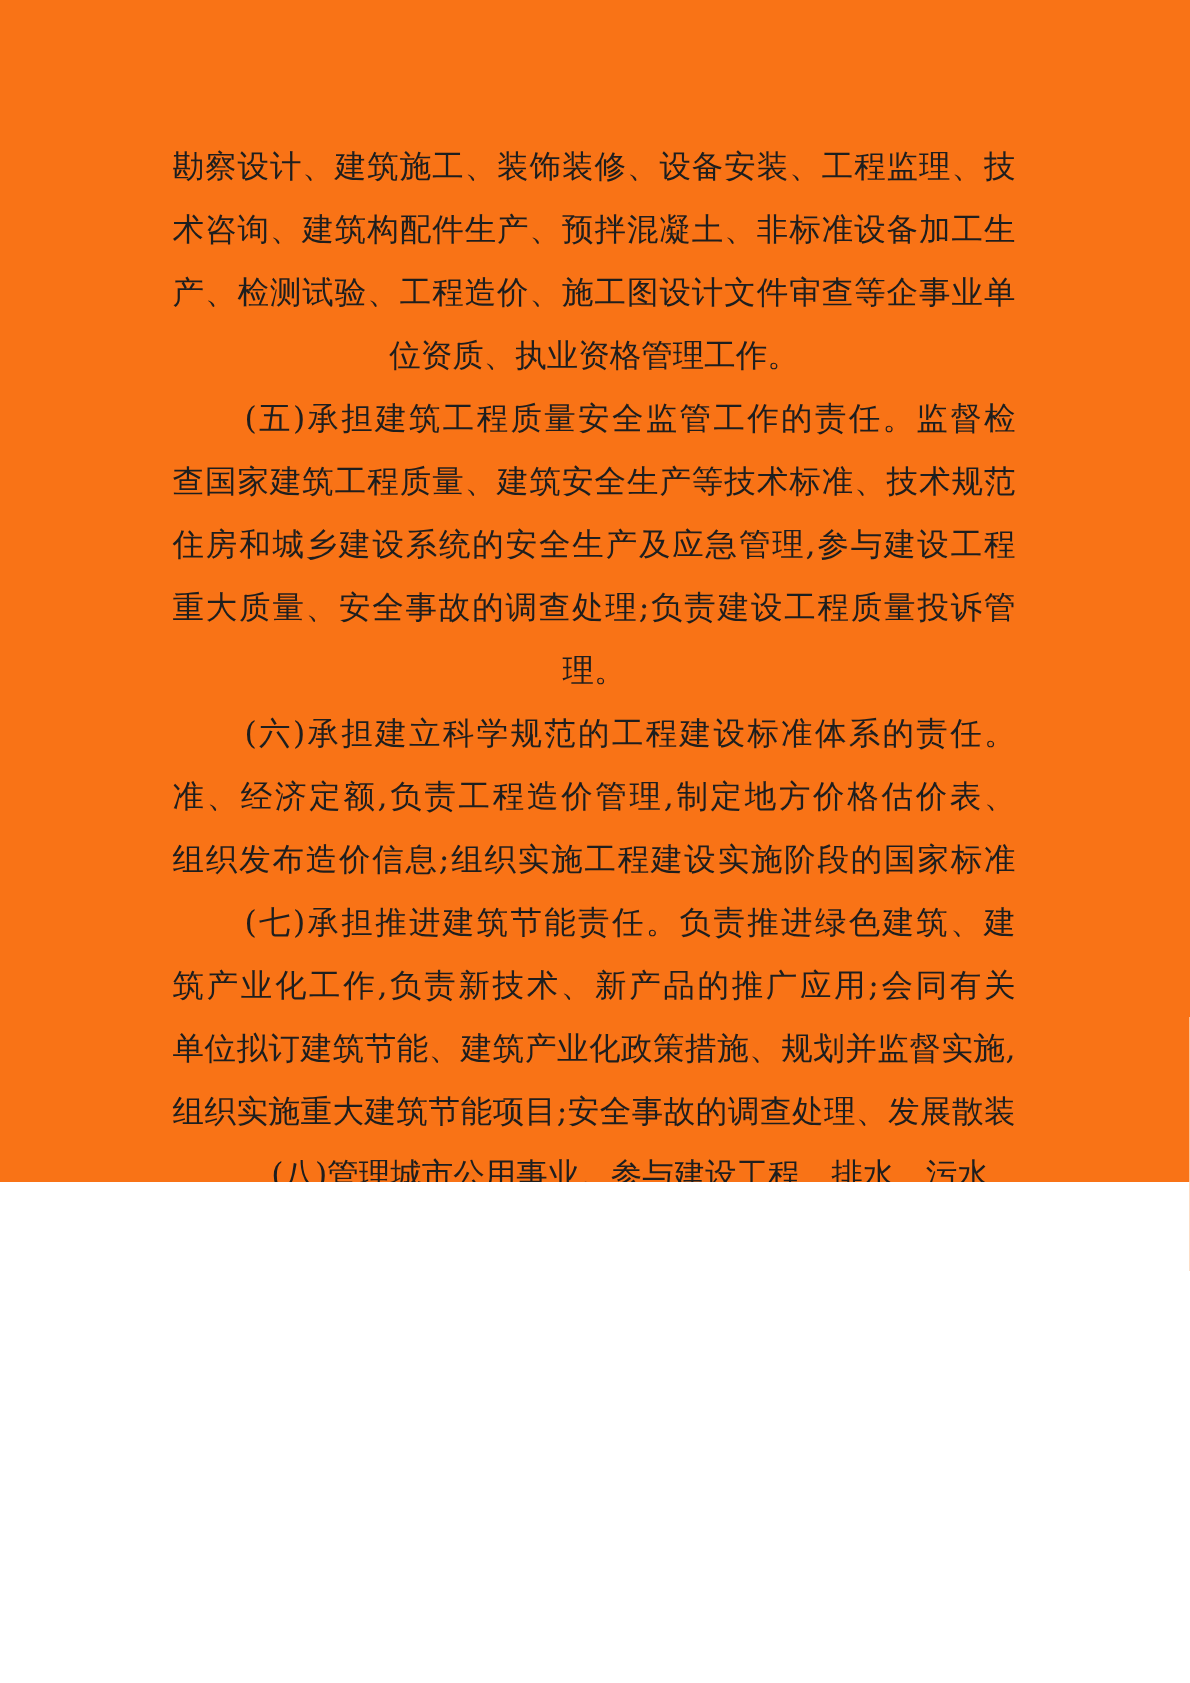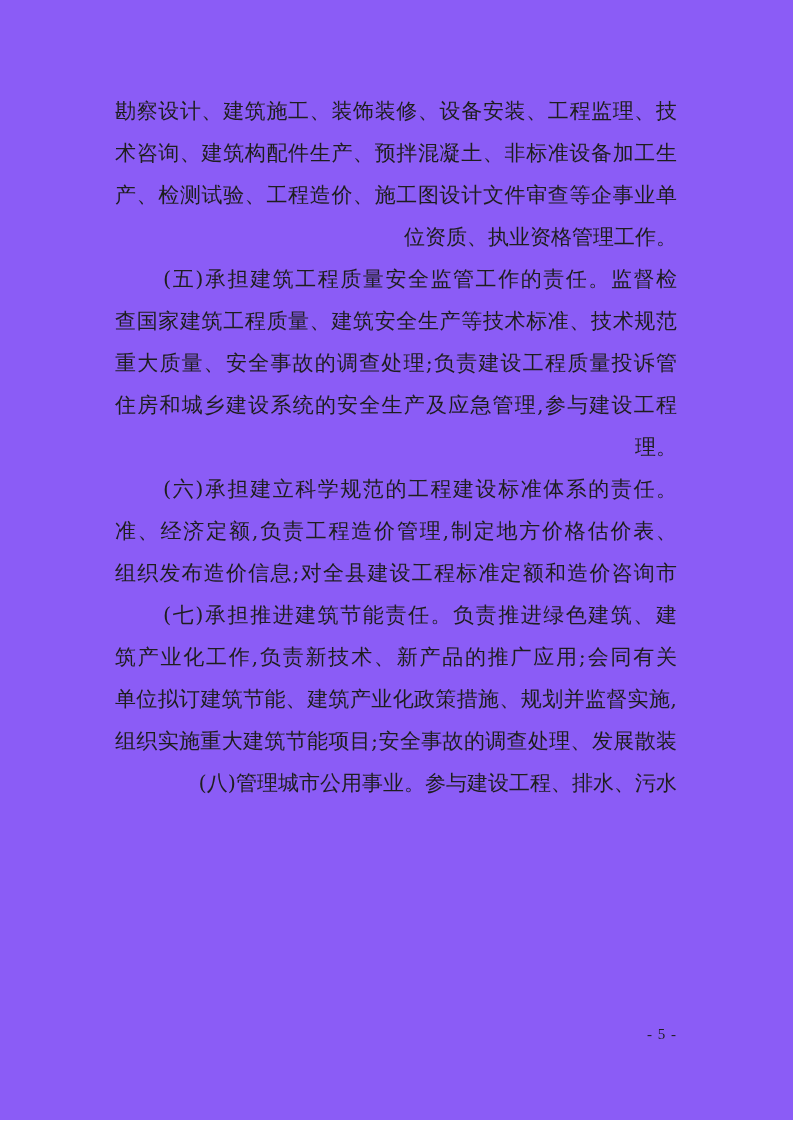--- a/index.html
+++ b/index.html
@@ -7,42 +7,42 @@
   body {
     width: 793px;
     height: 1122px;
     position: relative;
     font-family: "DejaVu Serif", "Liberation Serif", serif;
   }
   .page {
     position: absolute;
     left: 0; top: 0;
     width: 793px;
-    height: 1120px;
-    background: #8b5cf6;
+    height: 788px;
+    background: #f97316;
     overflow: hidden;
   }
   .text-block {
     position: absolute;
     left: 115px;
     top: 90px;
     width: 562px;
     color: #1e1e1e;
     font-size: 21px;
   }
   .line {
     height: 42px;
     line-height: 42px;
     text-align: justify;
     text-align-last: justify;
     overflow: hidden;
     white-space: nowrap;
   }
   .line.para-last {
-    text-align: right;
+    text-align: center;
     text-align-last: auto;
   }
   .line.indent {
     text-indent: 48px;
   }
   .page-number {
     position: absolute;
     top: 1024px;
     right: 116px;
     font-size: 15px;
@@ -56,26 +56,26 @@
 <body>
 
 <div class="page">
   <div class="text-block" id="text-block">
       <div class="line">勘察设计、建筑施工、装饰装修、设备安装、工程监理、技</div>
       <div class="line">术咨询、建筑构配件生产、预拌混凝土、非标准设备加工生</div>
       <div class="line">产、检测试验、工程造价、施工图设计文件审查等企事业单</div>
       <div class="line para-last">位资质、执业资格管理工作。</div>
       <div class="line indent">(五)承担建筑工程质量安全监管工作的责任。监督检</div>
       <div class="line">查国家建筑工程质量、建筑安全生产等技术标准、技术规范</div>
+      <div class="line">住房和城乡建设系统的安全生产及应急管理,参与建设工程</div>
       <div class="line">重大质量、安全事故的调查处理;负责建设工程质量投诉管</div>
-      <div class="line">住房和城乡建设系统的安全生产及应急管理,参与建设工程</div>
       <div class="line para-last">理。</div>
       <div class="line indent">(六)承担建立科学规范的工程建设标准体系的责任。</div>
       <div class="line">准、经济定额,负责工程造价管理,制定地方价格估价表、</div>
-      <div class="line">组织发布造价信息;对全县建设工程标准定额和造价咨询市</div>
+      <div class="line">组织发布造价信息;组织实施工程建设实施阶段的国家标准</div>
       <div class="line indent">(七)承担推进建筑节能责任。负责推进绿色建筑、建</div>
       <div class="line">筑产业化工作,负责新技术、新产品的推广应用;会同有关</div>
       <div class="line">单位拟订建筑节能、建筑产业化政策措施、规划并监督实施,</div>
       <div class="line">组织实施重大建筑节能项目;安全事故的调查处理、发展散装</div>
       <div class="line indent para-last">(八)管理城市公用事业。参与建设工程、排水、污水</div>
     </div>
   <div class="page-number">- 5 -</div>
 </div>
 
 </body></html>

